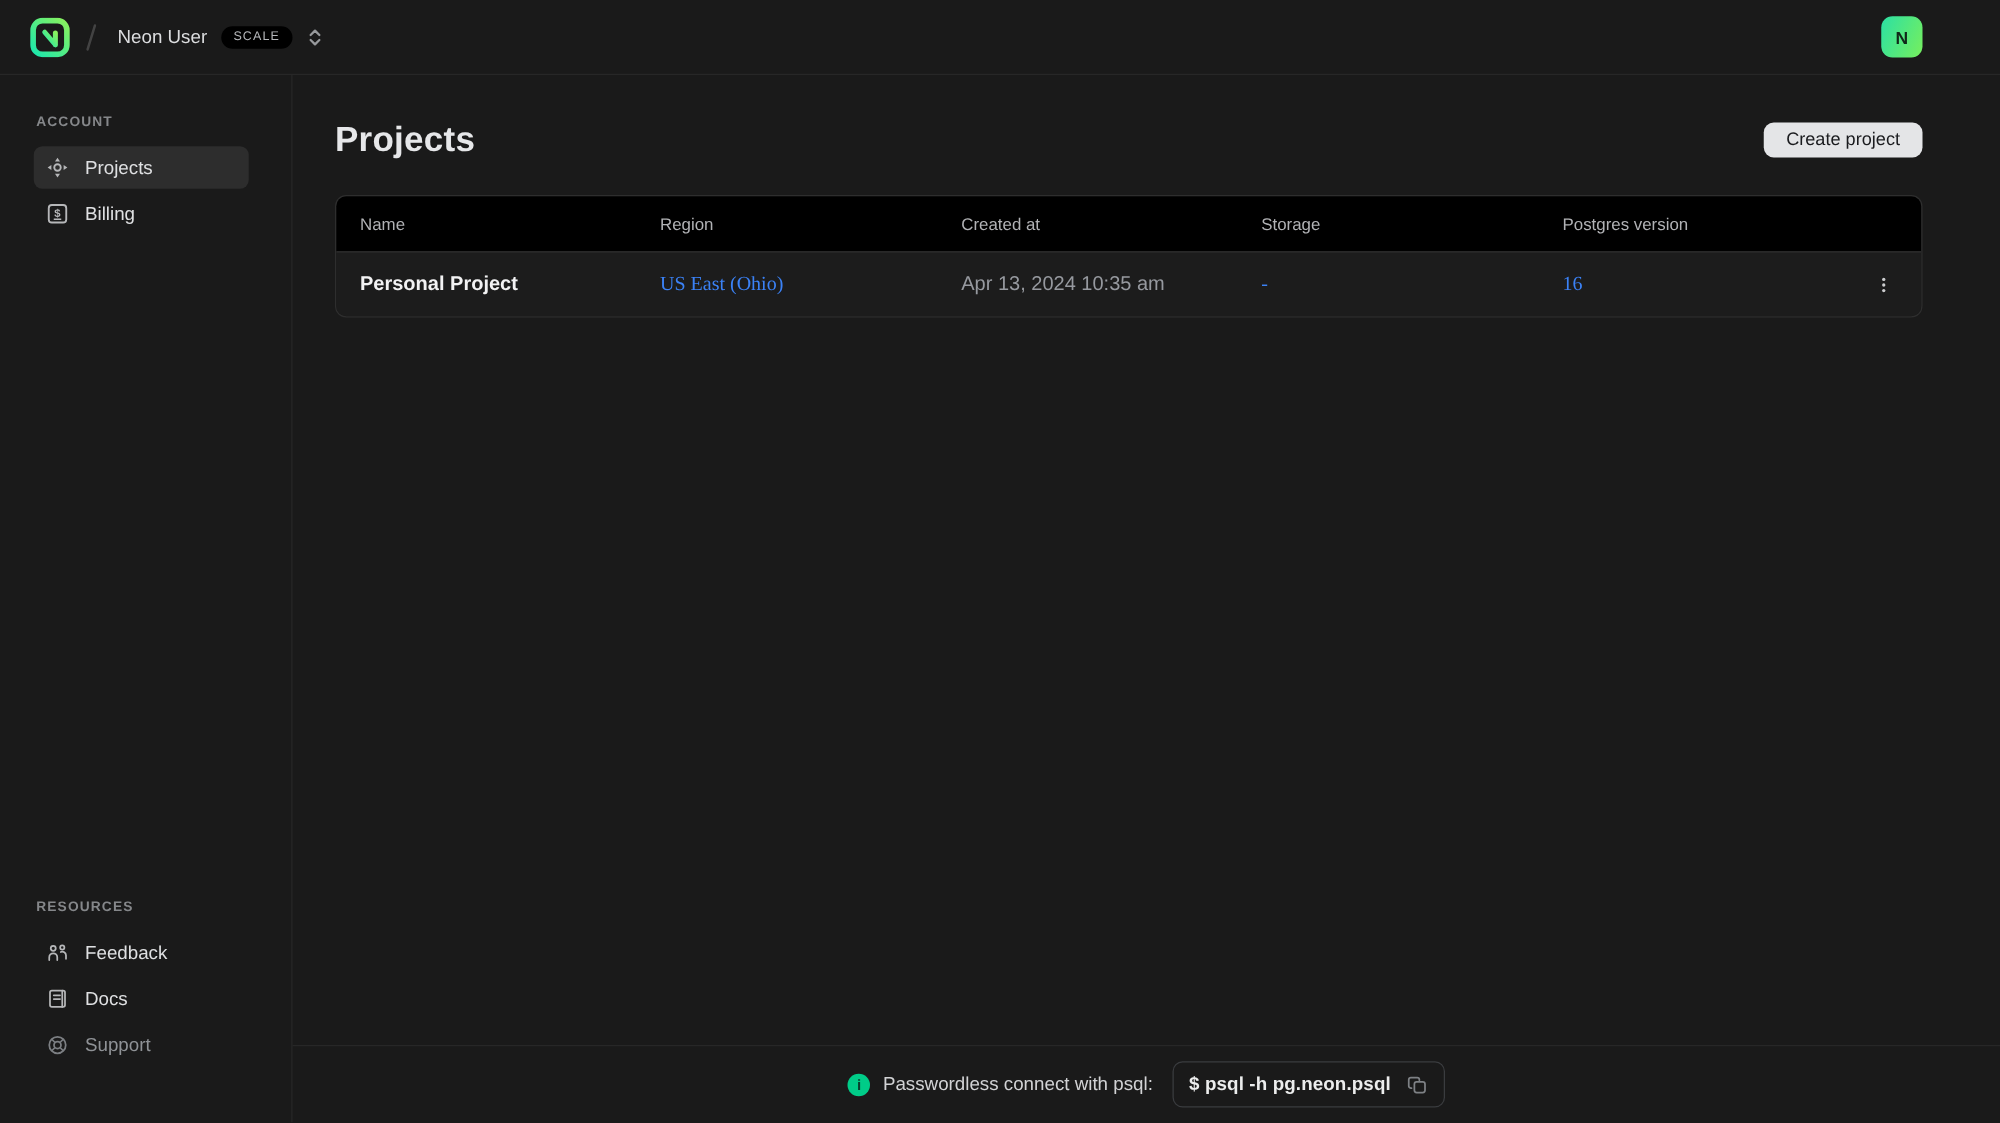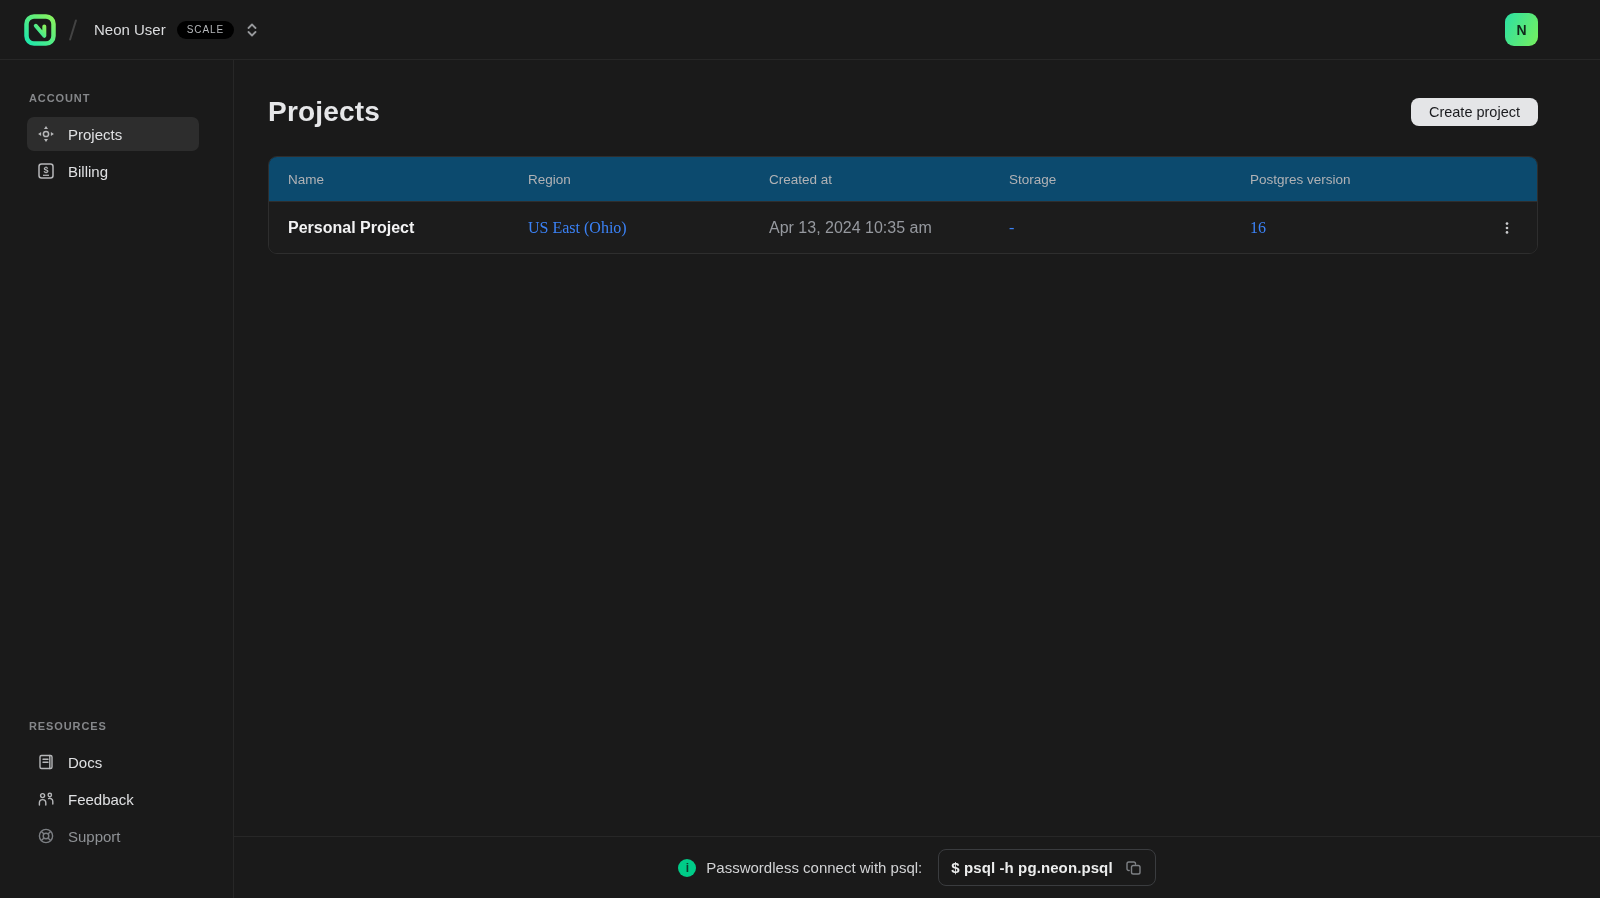--- a/index.html
+++ b/index.html
@@ -75,21 +75,21 @@
 
   
   .projects-table {
     margin-top:28px; border:1px solid #2e2e2e; border-radius:9px; overflow:hidden;
   }
   .tgrid {
     display:grid;
     grid-template-columns:240px 241px 240px 241px 1fr 44px;
     align-items:center; padding-left:19px;
   }
-  .thead { background:#0c4a6e; height:44px; }
+  .thead { background:#000000; height:44px; }
   .thead .th { font-size:13.5px; font-weight:500; color:#b1b2b5; }
   .trow { background:#1c1c1c; height:52px; border-top:1px solid #2e2e2e; font-size:16px; cursor:pointer; }
   .cell-name { font-weight:700; color:#f2f2f3; }
   .cell-region, .cell-storage, .cell-pg { color:#3b82f6;font-family:Liberation Serif, serif; }
   .cell-created { color:#96999f; }
   .kebab-btn {
     width:28px; height:28px; border:none; background:transparent; cursor:pointer;
     color:#cbccce; display:flex; align-items:center; justify-content:center;
     border-radius:6px; padding:0;
   }
@@ -171,39 +171,39 @@
       </span>
       <span>Billing</span>
     </div>
 
     <div class="resources">
       <p class="section-label">RESOURCES</p>
 
       <div class="nav-item">
         <span class="ic">
           <svg viewBox="0 0 18 18" fill="none" stroke="currentColor" stroke-width="1.4" stroke-linecap="round">
+            <circle cx="5.6" cy="5.6" r="2"></circle>
+            <path d="M2.4 15 v-2.2 a3.2 3.2 0 0 1 6.4 0 V15"></path>
+            <circle cx="12.8" cy="5" r="1.7"></circle>
+            <path d="M11.6 8.6 a3 3 0 0 1 4.2 2.7 V14"></path>
+          </svg>
+        </span>
+        <span>Feedback</span>
+      </div>
+
+      <div class="nav-item">
+        <span class="ic">
+          <svg viewBox="0 0 18 18" fill="none" stroke="currentColor" stroke-width="1.4" stroke-linecap="round">
             <rect x="3" y="2.5" width="12" height="13" rx="1.5"></rect>
             <line x1="6" y1="6.2" x2="11" y2="6.2"></line>
             <line x1="6" y1="9.2" x2="11" y2="9.2"></line>
             <line x1="12.8" y1="2.5" x2="12.8" y2="15.5"></line>
           </svg>
         </span>
         <span>Docs</span>
-      </div>
-
-      <div class="nav-item">
-        <span class="ic">
-          <svg viewBox="0 0 18 18" fill="none" stroke="currentColor" stroke-width="1.4" stroke-linecap="round">
-            <circle cx="5.6" cy="5.6" r="2"></circle>
-            <path d="M2.4 15 v-2.2 a3.2 3.2 0 0 1 6.4 0 V15"></path>
-            <circle cx="12.8" cy="5" r="1.7"></circle>
-            <path d="M11.6 8.6 a3 3 0 0 1 4.2 2.7 V14"></path>
-          </svg>
-        </span>
-        <span>Feedback</span>
       </div>
 
       <div class="nav-item muted">
         <span class="ic">
           <svg viewBox="0 0 18 18" fill="none" stroke="currentColor" stroke-width="1.4">
             <circle cx="9" cy="9" r="6.6"></circle>
             <circle cx="9" cy="9" r="2.8"></circle>
             <line x1="11" y1="11" x2="13.6" y2="13.6"></line>
             <line x1="7" y1="11" x2="4.4" y2="13.6"></line>
             <line x1="11" y1="7" x2="13.6" y2="4.4"></line>

